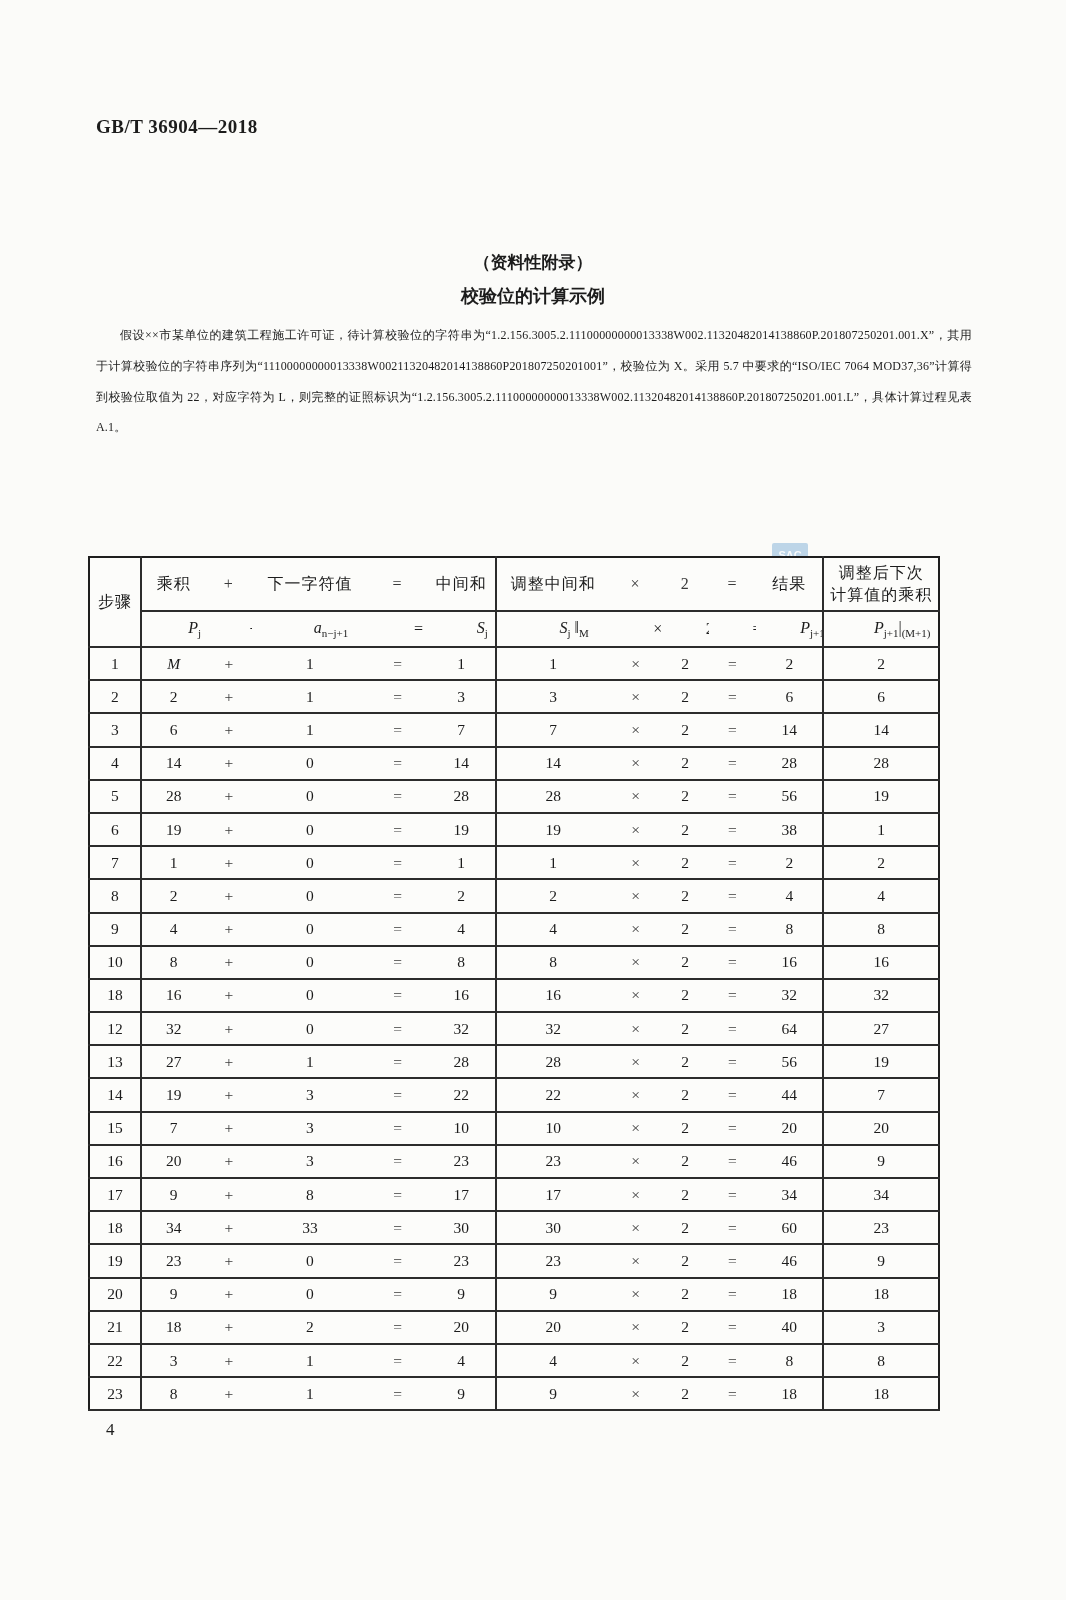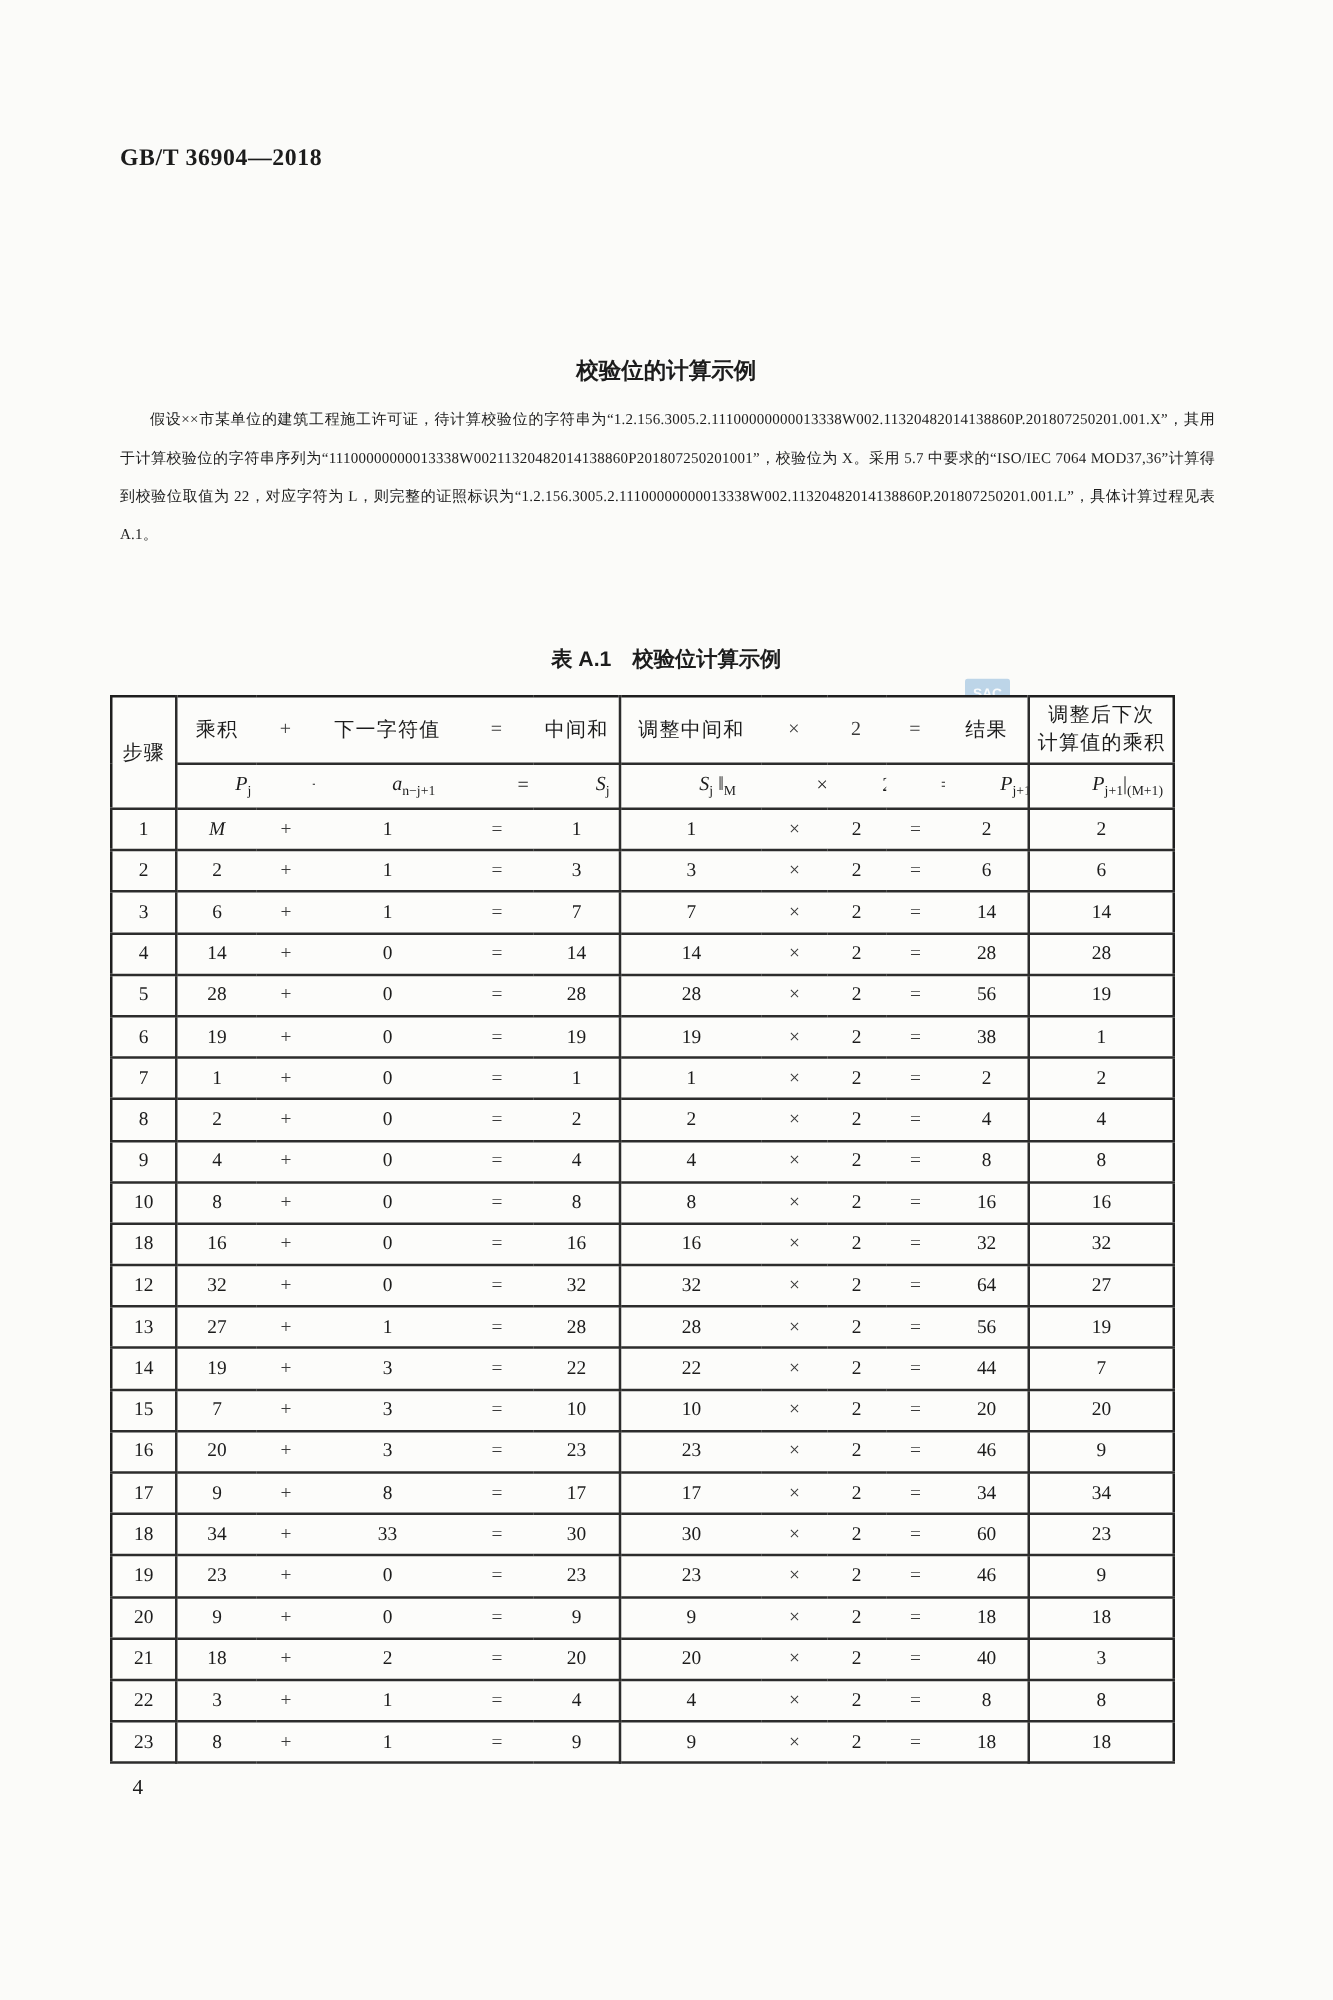--- a/index.html
+++ b/index.html
@@ -83,25 +83,25 @@
   }
   .sym { color:#3a3a3a; }
 </style>
 </head>
 <body>
 
 <div class="page">
 
   <div class="doc-number">GB/T 36904—2018</div>
 
+  <div class="center-line appendix-subtitle">（资料性附录）</div>
   <div class="center-line appendix-section-title">校验位的计算示例</div>
 
   <p class="body-paragraph">假设××市某单位的建筑工程施工许可证，待计算校验位的字符串为“1.2.156.3005.2.11100000000013338W002.11320482014138860P.201807250201.001.X”，其用于计算校验位的字符串序列为“11100000000013338W00211320482014138860P201807250201001”，校验位为 X。采用 5.7 中要求的“ISO/IEC 7064 MOD37,36”计算得到校验位取值为 22，对应字符为 L，则完整的证照标识为“1.2.156.3005.2.11100000000013338W002.11320482014138860P.201807250201.001.L”，具体计算过程见表 A.1。</p>
 
-  <div class="center-line table-caption">表 A.1　校验位计算示例</div>
 
   <div class="watermark">SAC</div>
 
   <table class="calc">
     <colgroup>
       <col style="width:6.1%">
         <col style="width:7.6%">
         <col style="width:5.5%">
       <col style="width:13.6%">
         <col style="width:7.0%">

